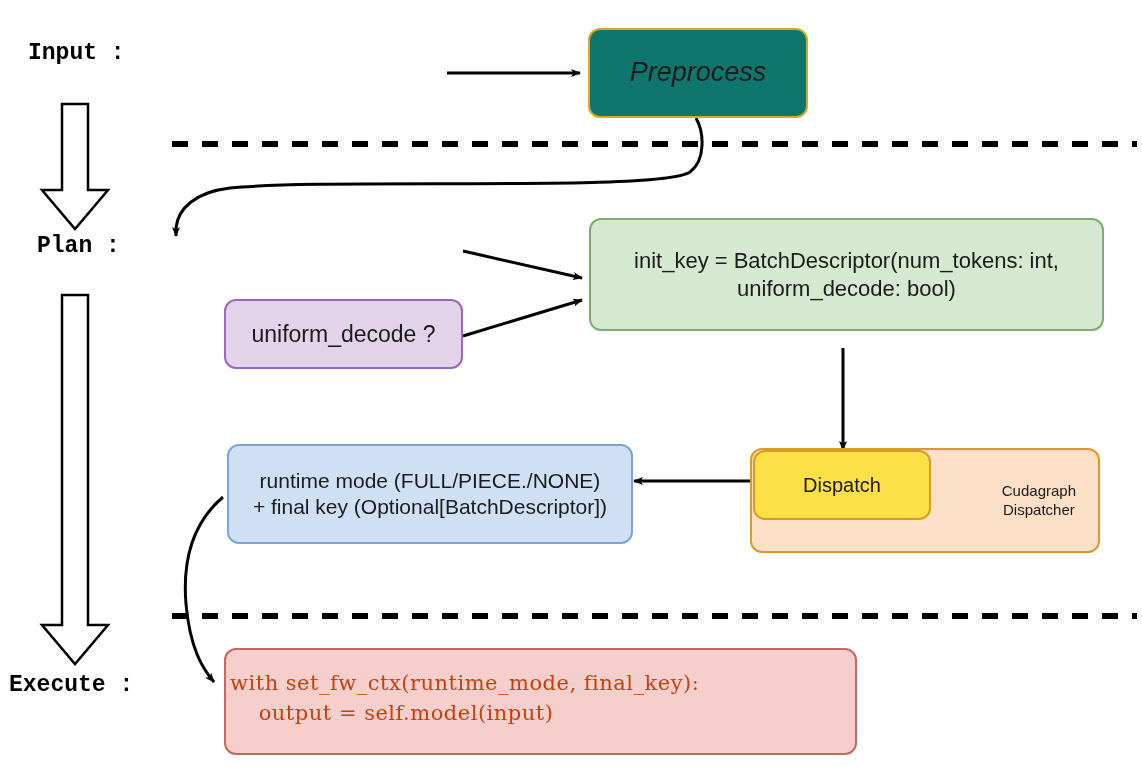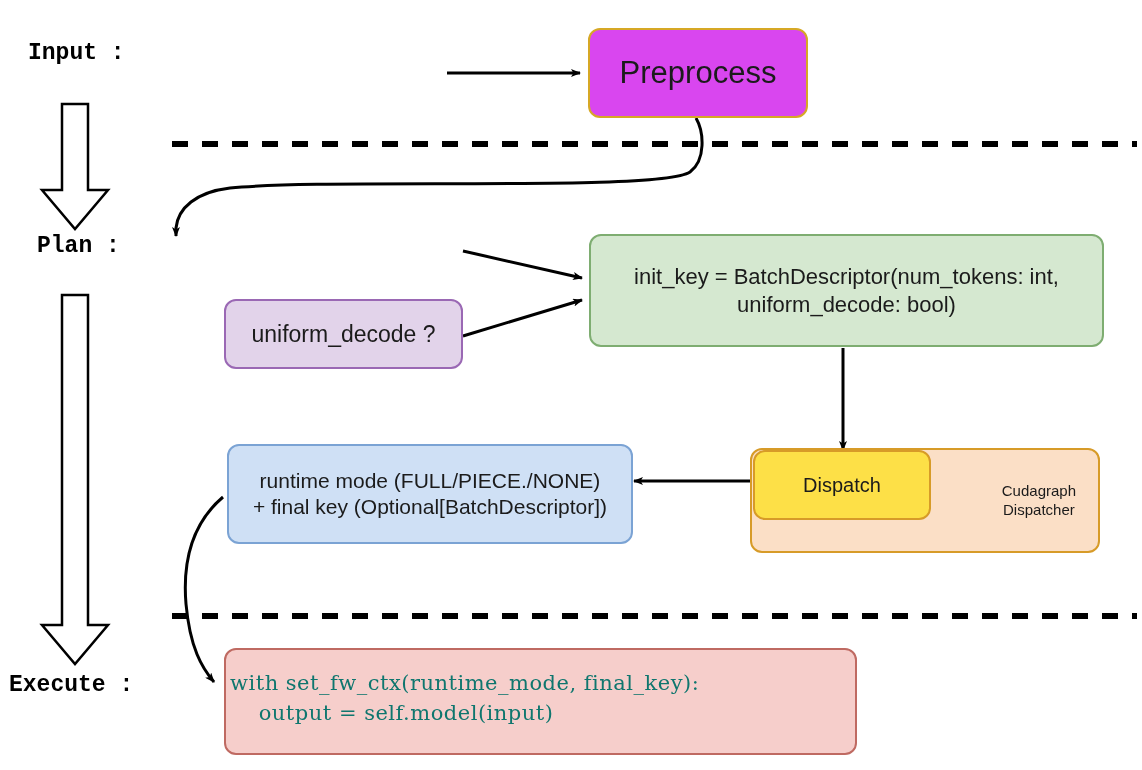--- a/index.html
+++ b/index.html
@@ -41,23 +41,24 @@
     color: #1b1b1b;
     line-height: 1.25;
     padding: 4px 10px;
   }
   .node-input-batch {
     background: #f6cecb;
     border-color: #bf6a62;
     font-size: 23px;
   }
   .node-preprocess {
-    background: #d946ef;
+    background: #0f766e;
     border-color: #d6a825;
-    font-size: 31px;
+    font-size: 27px;
+    font-style: italic;
   }
   .node-purple {
     background: #e2d3ea;
     border-color: #9a68b4;
     font-size: 23px;
   }
   .node-green {
     background: #d5e8d0;
     border-color: #7ead71;
     font-size: 22px;
@@ -89,21 +90,21 @@
     align-items: flex-start;
     justify-content: flex-start;
     padding: 18px 0 0 4px;
   }
   .code-text {
     font-family: "DejaVu Serif", serif;
     font-size: 21px;
     line-height: 1.45;
     white-space: pre;
     text-align: left;
-    color: #0f766e;
+    color: #c2410c;
     letter-spacing: 0.5px;
   }
   .svg-layer {
     position: absolute;
     left: 0;
     top: 0;
     width: 1142px;
     height: 770px;
     pointer-events: none;
   }
@@ -147,21 +148,21 @@
   <div class="stage-label" style="left:28px; top:40px;">Input :</div>
   <div class="stage-label" style="left:37px; top:233px;">Plan :</div>
   <div class="stage-label" style="left:9px; top:672px;">Execute :</div>
 
 
   <div class="node node-preprocess" style="left:588px; top:28px; width:220px; height:90px;">Preprocess</div>
 
 
   <div class="node node-purple" style="left:224px; top:299px; width:239px; height:70px;">uniform_decode ?</div>
 
-  <div class="node node-green nowrap" style="left:589px; top:234px; width:515px; height:113px;">init_key = BatchDescriptor(num_tokens: int,
+  <div class="node node-green nowrap" style="left:589px; top:218px; width:515px; height:113px;">init_key = BatchDescriptor(num_tokens: int,
 uniform_decode: bool)</div>
 
   <div class="node node-blue nowrap" style="left:227px; top:444px; width:406px; height:100px;">runtime mode (FULL/PIECE./NONE)
 + final key (Optional[BatchDescriptor])</div>
 
   <div class="node node-dispatcher-outer nowrap" style="left:750px; top:448px; width:350px; height:105px;">Cudagraph
 Dispatcher</div>
 
   <div class="node node-dispatch-inner" style="left:753px; top:450px; width:178px; height:70px;">Dispatch</div>
 

